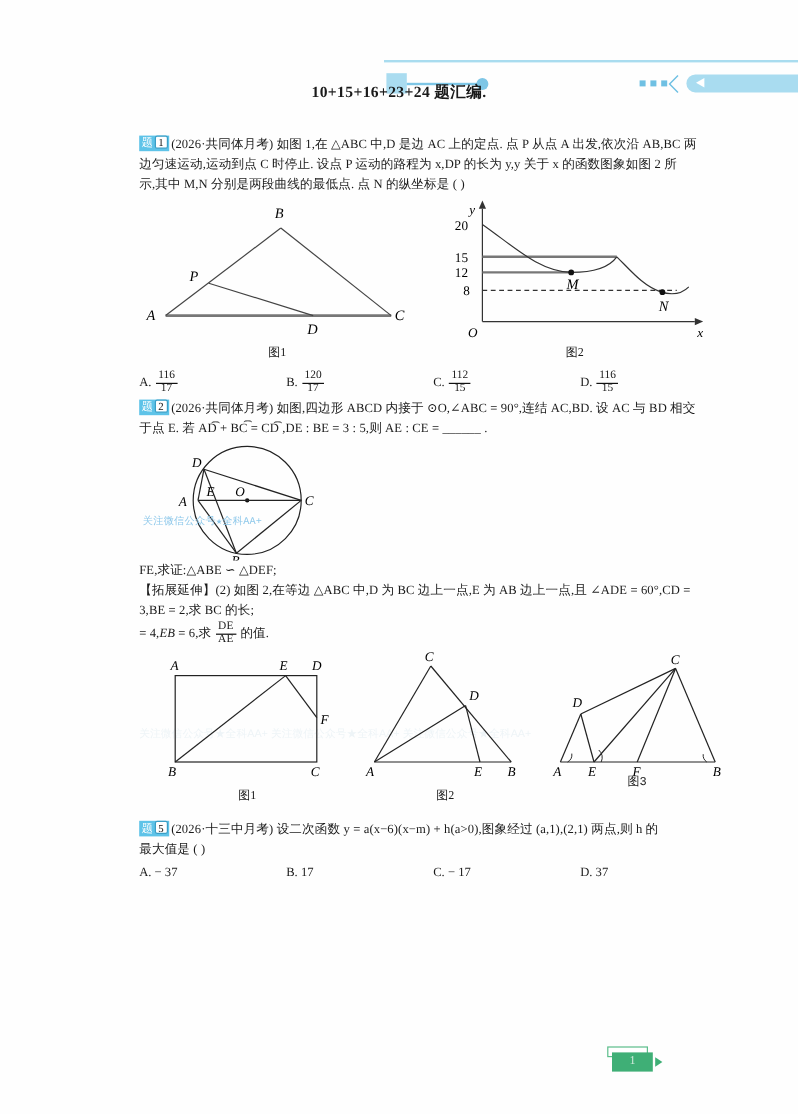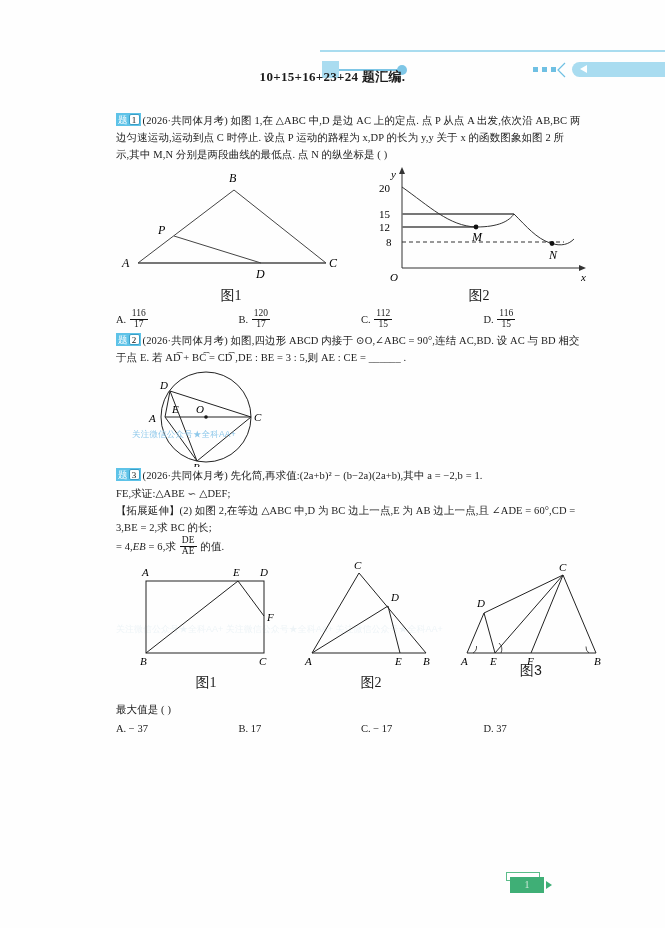--- a/index.html
+++ b/index.html
@@ -83,21 +83,21 @@
 
   .frac { display:inline-block; vertical-align:-0.45em; text-align:center; font-size:9.5px; line-height:1.05; margin:0 1px; }
   .frac .n { display:block; padding:0 2px;text-align:right; }
   .frac .d { display:block; border-top:1px solid #111; padding:0 2px; }
 
   .choices { display:flex; margin:5px 0 2px 0; font-size:10.5px; }
   .choices > div { width:25%; }
 
   
   .figrow { position:relative; }
-  .figcap { text-align:center; font-size:14px; margin-top:1px; }
+  .figcap { text-align:center; font-size:10px; margin-top:1px; }
 
   .watermark {
     position:absolute; font-size:8.5px; color:#8ec8ea;
     font-family:"Liberation Sans",sans-serif; white-space:nowrap;
     letter-spacing:0.2px;
   }
   .wm-band {
     position:absolute; color:#eef4f7; font-size:9px;
     font-family:"Liberation Sans",sans-serif; white-space:nowrap;
   }
@@ -220,28 +220,23 @@
         <line x1="46" y1="24" x2="73" y2="94" stroke="#222" stroke-width="1"></line>
         <line x1="41" y1="50" x2="73" y2="94" stroke="#222" stroke-width="1"></line>
         <line x1="73" y1="94" x2="127" y2="50" stroke="#222" stroke-width="1"></line>
         <text x="36" y="22" font-size="11">D</text>
         <text x="25" y="55" font-size="11">A</text>
         <text x="130" y="54" font-size="11">C</text>
         <text x="69" y="104" font-size="11">B</text>
         <text x="48" y="46" font-size="11">E</text>
         <text x="72" y="46" font-size="11">O</text>
       </svg>
-      <div class="watermark" style="left:16px;top:62px;">关注微信公众号★全科AA+</div>
-    </div>
-
-    <div class="qblock">
-      <p class="qline">
-        <span class="badge">题<span class="num">3</span></span><span>(2026·共同体月考) 先化简,再求值:(2a+b)² − (b−2a)(2a+b),其中 a = −2,b = 1.</span>
-      </p>
-    </div>
+      <div class="watermark" style="left:3px;top:62px;font-family:Liberation Mono, monospace;">关注微信公众号★全科AA+</div>
+    </div>
+
 
     <div class="qblock">
       <p class="qline">FE,求证:△ABE ∽ △DEF;</p>
       <p class="qline">【拓展延伸】(2) 如图 2,在等边 △ABC 中,D 为 BC 边上一点,E 为 AB 边上一点,且 ∠ADE = 60°,CD =</p>
       <p class="qline">3,BE = 2,求 BC 的长;</p>
       <p class="qline">
         = 4,<i class="v">EB</i> = 6,求 <span class="frac"><span class="n">DE</span><span class="d">AE</span></span> 的值.
       </p>
     </div>
 
@@ -290,20 +285,23 @@
         <text x="108" y="10" font-size="11">C</text>
         <text x="10" y="104" font-size="11">A</text>
         <text x="39" y="104" font-size="11">E</text>
         <text x="76" y="104" font-size="11">F</text>
         <text x="143" y="104" font-size="11">B</text>
       </svg>
       <div class="figcap" style="position:absolute;left:335px;top:100px;width:160px;font-family:Liberation Mono, monospace;">图3</div>
     </div>
 
     <div class="qblock">
+      <p class="qline">
+        <span class="badge">题<span class="num">5</span></span><span>(2026·十三中月考) 设二次函数 y = a(x−6)(x−m) + h(a&gt;0),图象经过 (a,1),(2,1) 两点,则 h 的</span>
+      </p>
       <p class="qline">最大值是 (    )</p>
     </div>
 
     <div class="choices">
       <div><span>A.</span> <span>− 37</span></div>
       <div><span>B.</span> <span>17</span></div>
       <div><span>C.</span> <span>− 17</span></div>
       <div><span>D.</span> <span>37</span></div>
     </div>
 

